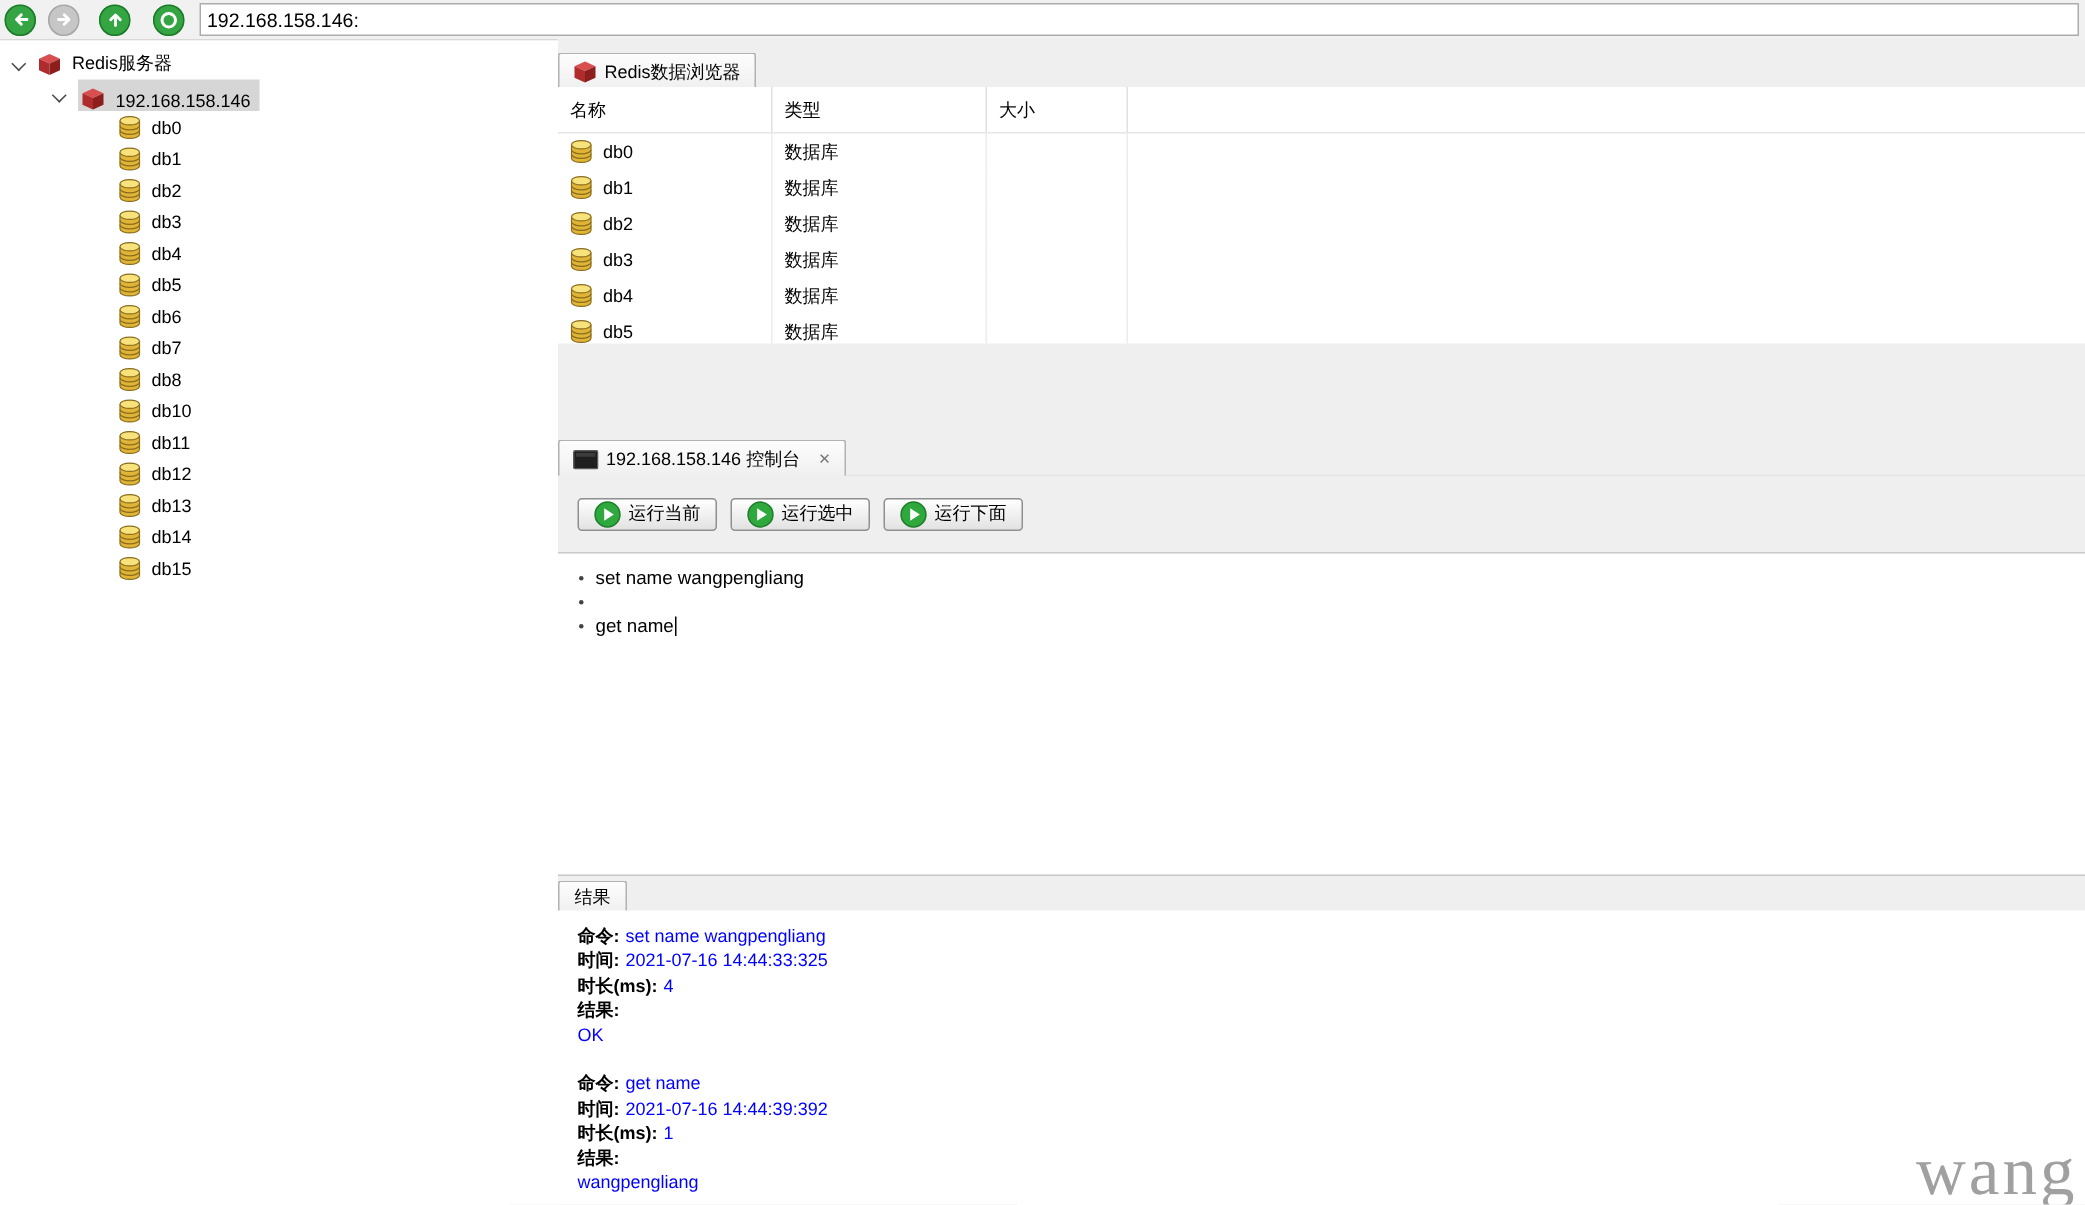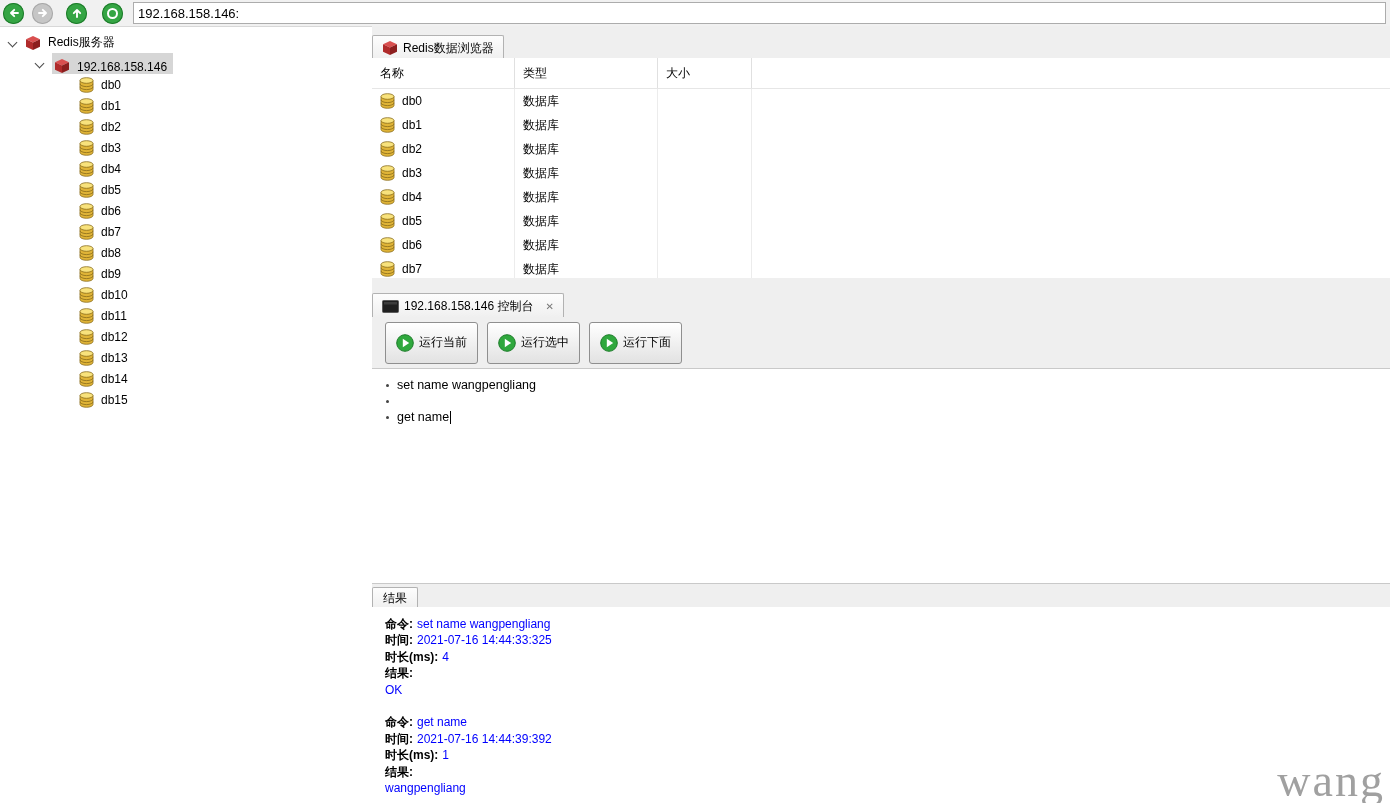--- a/index.html
+++ b/index.html
@@ -32,31 +32,31 @@
   
   .right{position:absolute;left:372px;top:26px;right:0;bottom:0;background:#efefef;}
   .tabbar{position:absolute;left:0;right:0;display:flex;align-items:flex-end;border-bottom:1px solid #bfbfbf;}
   .tab{display:flex;align-items:center;gap:5px;height:25px;box-sizing:border-box;padding:0 9px;
     background:linear-gradient(#fdfdfd,#efefef);border:1px solid #b2b2b2;border-bottom:none;
     border-radius:2px 2px 0 0;margin-bottom:-1px;position:relative;}
   .tab.small{height:22px;padding:0 10px;}
   .close{font-size:10px;color:#777;margin-left:7px;cursor:default;}
   .browser-tabbar{top:7px;height:26px;}
   
-  .table{position:absolute;left:0;right:0;top:32px;height:220px;background:#fff;overflow:hidden;}
+  .table{position:absolute;left:0;right:0;top:32px;height:171px;background:#fff;overflow:hidden;}
   .thead{display:flex;height:30px;border-bottom:1px solid #e6e6e6;background:#fff;}
   .th{display:flex;align-items:center;padding-left:8px;border-right:1px solid #e0e0e0;box-sizing:border-box;}
   .trw{display:flex;height:24px;}
   .td{display:flex;align-items:center;padding-left:8px;border-right:1px solid #ececec;box-sizing:border-box;}
   .col1{width:143px;}.col2{width:143px;}.col3{width:94px;}
   
   .console-tabbar{top:264px;height:27px;}
   .runbar{position:absolute;left:0;right:0;top:291px;height:51px;background:#efefef;
     display:flex;align-items:center;gap:9px;padding-left:13px;}
-  .runbtn{display:inline-flex;align-items:center;gap:5px;height:42px;padding:0 10px;
+  .runbtn{display:inline-flex;align-items:center;gap:5px;height:22px;padding:0 10px;
     border:1px solid #8f8f8f;border-radius:3px;background:linear-gradient(#ffffff,#e2e2e2);
     font:12px "Liberation Sans",sans-serif;cursor:default;}
   .editor{position:absolute;left:0;right:0;top:342px;height:215px;background:#fff;
     border-top:1px solid #c9c9c9;padding:8px 0 0 14px;box-sizing:border-box;}
   .eline{display:flex;align-items:center;height:16px;font-size:12.5px;}
   .bullet{width:3px;height:3px;background:#444;border-radius:50%;margin-right:8px;flex:0 0 auto;}
   .caret{display:inline-block;width:1px;height:13px;background:#000;margin-left:1px;}
   
   .results-tabbar{top:557px;height:24px;border-top:1px solid #c9c9c9;}
   .results{position:absolute;left:0;right:0;top:581px;bottom:0;background:#fff;
@@ -207,28 +207,20 @@
       </span>
       <span class="lbl">db7</span>
     </div>
   <div class="trow db">
       <span class="i">
         <svg class="w15">
           <use href="#sym-db"></use>
         </svg>
       </span>
       <span class="lbl">db8</span>
-    </div>
-  <div class="trow db">
-      <span class="i">
-        <svg class="w15">
-          <use href="#sym-db"></use>
-        </svg>
-      </span>
-      <span class="lbl">db9</span>
     </div>
   <div class="trow db">
       <span class="i">
         <svg class="w15">
           <use href="#sym-db"></use>
         </svg>
       </span>
       <span class="lbl">db10</span>
     </div>
   <div class="trow db">

